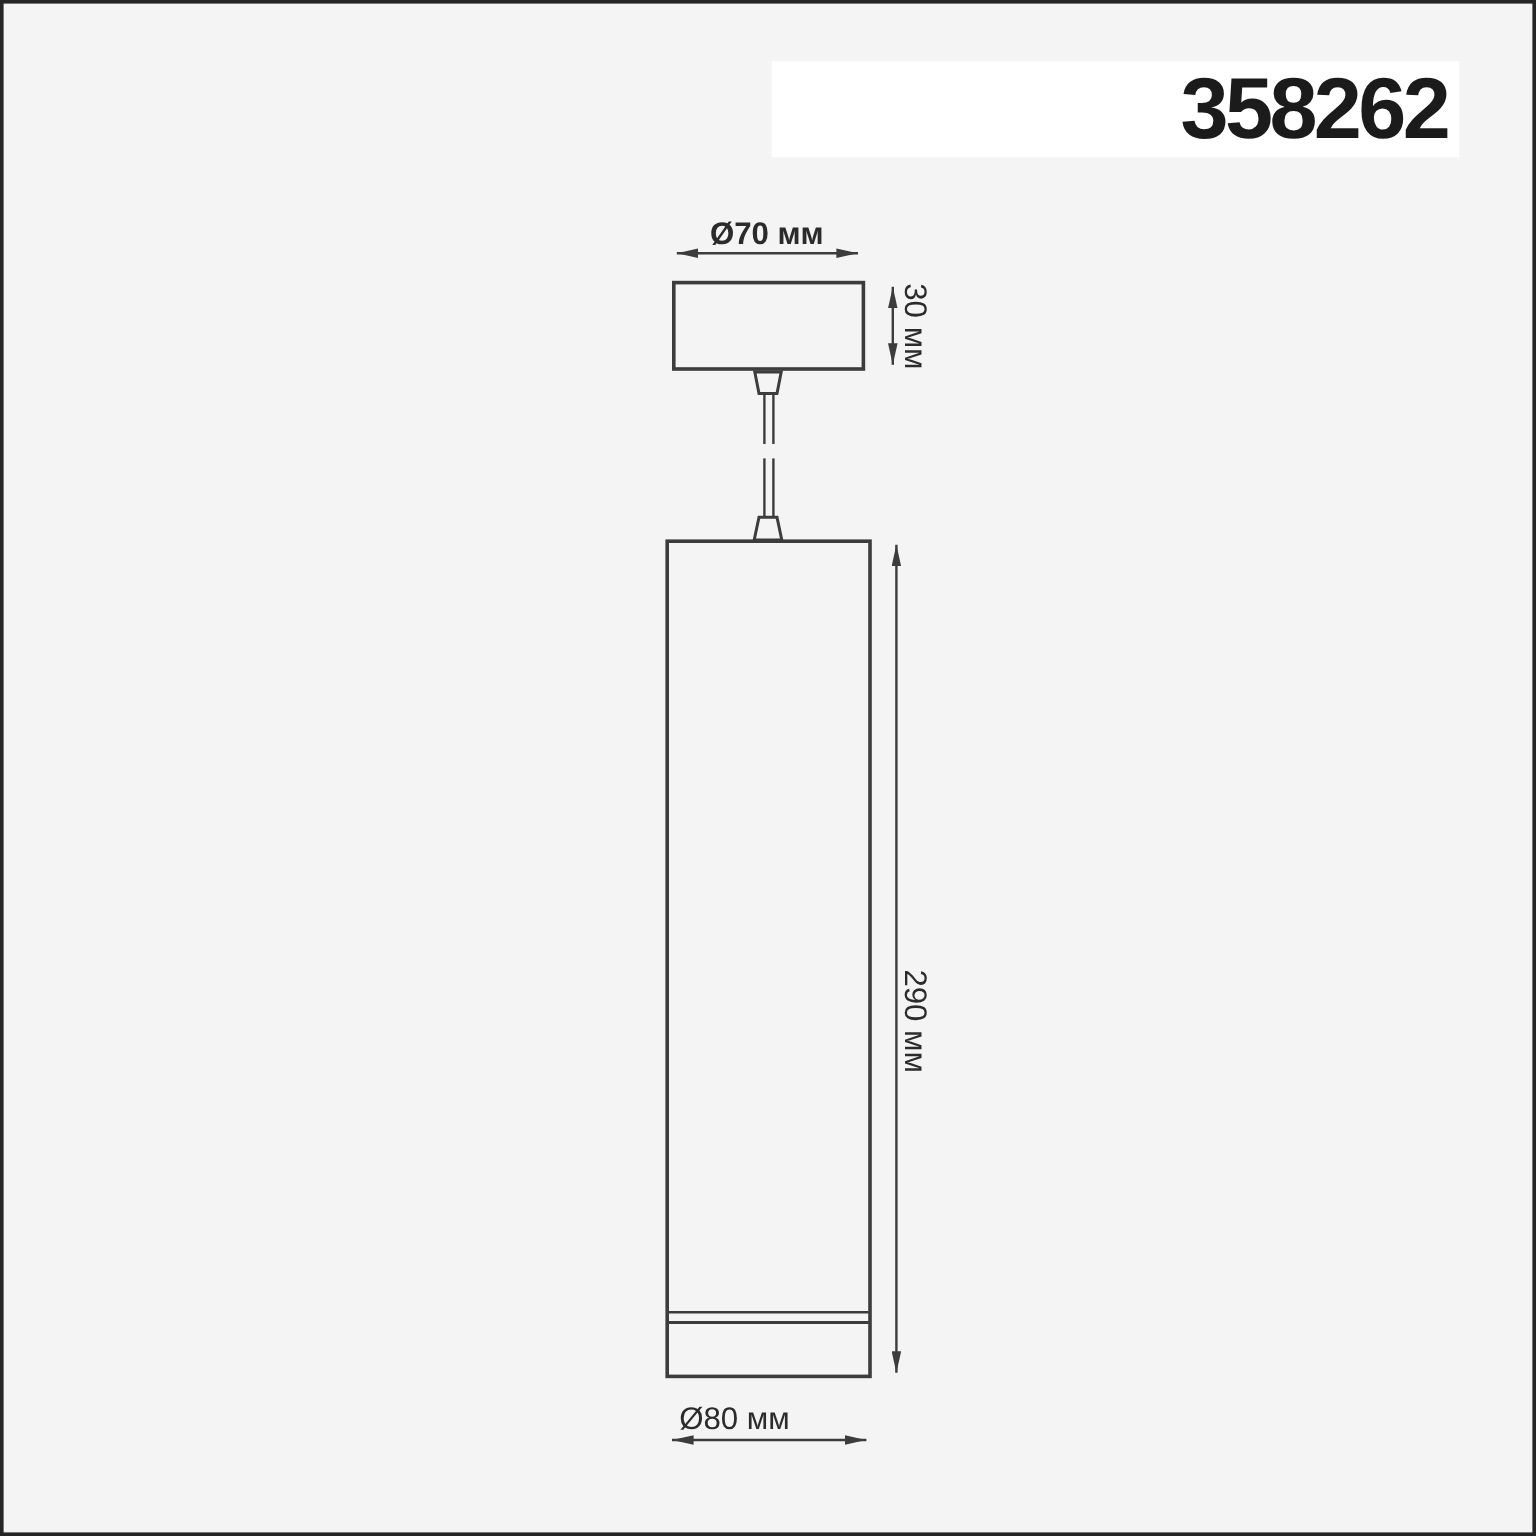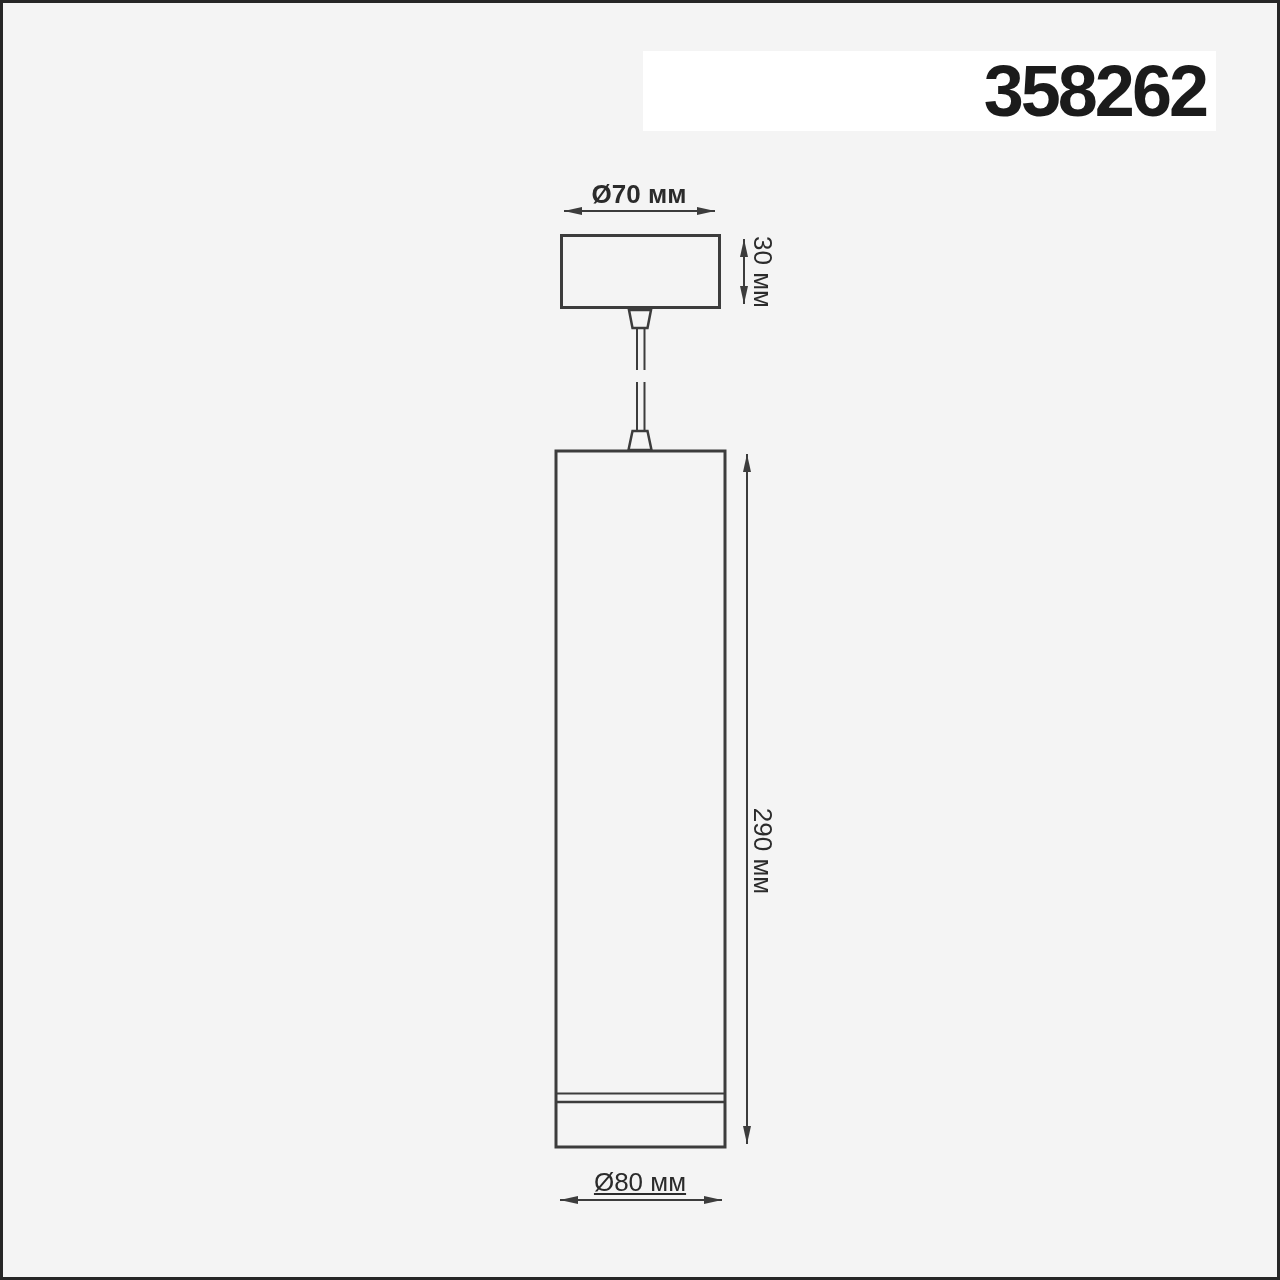--- a/index.html
+++ b/index.html
@@ -98,15 +98,15 @@
 
     <line x1="557" y1="1197" x2="719" y2="1197" stroke-width="2" class="ln" marker-start="url(#ah)" marker-end="url(#ah)"></line>
   </svg>
 
   <div class="dim-label" style="left:486px;top:176px;width:300px;font-weight:bold;">Ø70 мм</div>
 
   <div class="dim-label rot90" style="left:685px;top:254px;width:150px;">30 мм</div>
 
   <div class="dim-label rot90" style="left:680px;top:833px;width:160px;">290 мм</div>
 
-  <div class="dim-label" style="left:487px;top:1164px;width:300px;text-decoration:underline;">Ø80 мм</div>
+  <div class="dim-label" style="left:459px;top:1164px;width:300px;">Ø80 мм</div>
 
 </div>
 
 </body></html>

